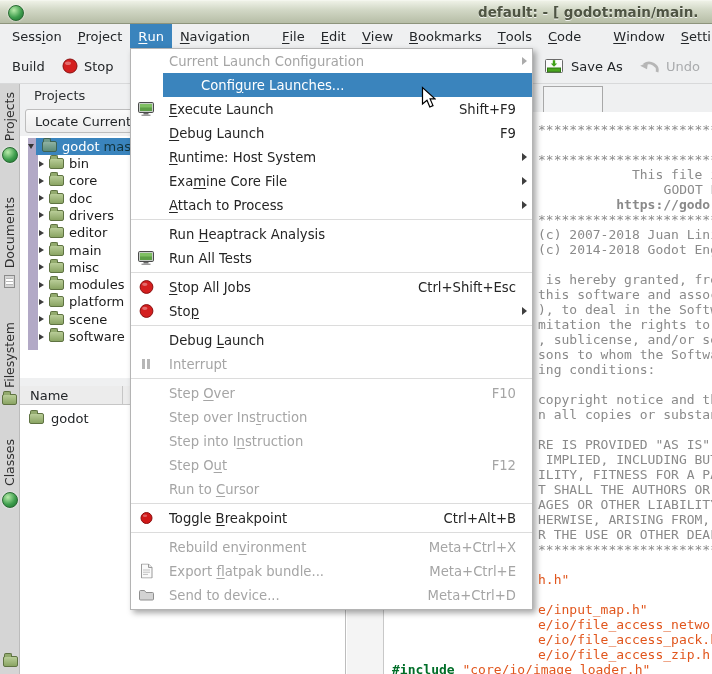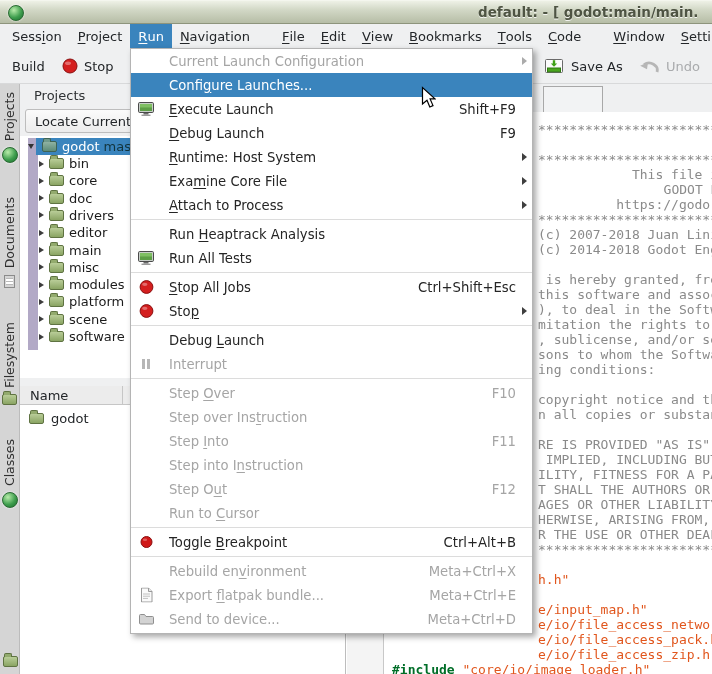--- a/index.html
+++ b/index.html
@@ -78,21 +78,21 @@
   #editor-content{position:absolute;left:0;top:28px;width:367px;height:562px;background:#ffffff;
     border-left:1px solid #bdbdbd;box-sizing:border-box;}
   #icon-border{position:absolute;left:1px;top:0;width:36px;height:562px;background:#f4f4f4;border-right:1px solid #c8c8c8;}
   .cline{position:absolute;white-space:pre;font-family:"DejaVu Sans Mono","Liberation Mono",monospace;font-size:13px;line-height:15px;}
   .com{color:#8a8a8a;} .str{color:#e1561d;} .pre{color:#006e28;font-weight:bold;}
   
   #run-menu{position:absolute;left:130px;top:48px;width:403px;background:#ffffff;
     border:1px solid #b4b4b4;box-sizing:border-box;box-shadow:3px 3px 6px rgba(0,0,0,.35);z-index:10;
     padding-bottom:2px;}
   .mi{position:relative;height:24px;display:flex;align-items:center;padding-left:38px;white-space:nowrap;color:#252525;font-size:13.2px;}
-  .mi.hl{background:#3a84bd;color:#ffffff;}
+  .mi.hl{background:#3a84bd;color:#ffffff;margin-left:32px;}
   .mi.dis{color:#a5a5a5;}
   .mi .ic{position:absolute;left:5px;top:50%;transform:translateY(-50%);width:20px;text-align:center;line-height:0;}
   .mi .sc{margin-left:auto;margin-right:16px;}
   .mi .sub{position:absolute;right:5px;top:50%;transform:translateY(-50%);width:0;height:0;
     border-top:4px solid transparent;border-bottom:4px solid transparent;border-left:5px solid #3f3f3f;}
   .mi.dis .sub{border-left-color:#ababab;}
   .msep{height:1px;background:#dcdcdc;margin:2px 0;}
   
   #cursor{position:absolute;left:421px;top:86px;z-index:30;}
 </style>
@@ -256,21 +256,21 @@
   </div>
 
   <div id="editor">
     <div id="editor-tab"></div>
     <div id="editor-content">
       <div id="icon-border"></div>
     <div class="cline com" style="top: 10px; left: 192px;">***********************</div>
         <div class="cline com" style="top: 40px; left: 192px;">***********************</div>
         <div class="cline com" style="top: 55px; left: 192px;">            This file i</div>
         <div class="cline com" style="top: 70px; left: 208px;">              GODOT E</div>
-        <div class="cline com" style="top: 85px; left: 192px;">          https://godo</div>
+        <div class="cline com" style="top: 85px; left: 192px; font-weight: bold;">          https://godo</div>
         <div class="cline com" style="top: 100px; left: 192px;">***********************</div>
         <div class="cline com" style="top: 115px; left: 192px;">(c) 2007-2018 Juan Lini</div>
         <div class="cline com" style="top: 130px; left: 192px;">(c) 2014-2018 Godot Eng</div>
         <div class="cline com" style="top: 160px; left: 192px;"> is hereby granted, fre</div>
         <div class="cline com" style="top: 175px; left: 192px;">this software and assoc</div>
         <div class="cline com" style="top: 190px; left: 192px;">), to deal in the Softw</div>
         <div class="cline com" style="top: 205px; left: 192px;">mitation the rights to</div>
         <div class="cline com" style="top: 220px; left: 192px;">, sublicense, and/or se</div>
         <div class="cline com" style="top: 235px; left: 192px;">sons to whom the Softwa</div>
         <div class="cline com" style="top: 250px; left: 192px;">ing conditions:</div>
@@ -372,24 +372,20 @@
       </div>
       <div class="msep"></div>
       <div class="mi dis">
         <span class="lbl">Step <u>O</u>ver</span>
         <span class="sc">F10</span>
       </div>
       <div class="mi dis">
         <span class="lbl">Step over Ins<u>t</u>ruction</span>
       </div>
       <div class="mi dis">
-        <span class="lbl">Step <u>I</u>nto</span>
-        <span class="sc">F11</span>
-      </div>
-      <div class="mi dis">
         <span class="lbl">Step into I<u>n</u>struction</span>
       </div>
       <div class="mi dis">
         <span class="lbl">Step O<u>u</u>t</span>
         <span class="sc">F12</span>
       </div>
       <div class="mi dis">
         <span class="lbl">Run to <u>C</u>ursor</span>
       </div>
       <div class="msep"></div>

